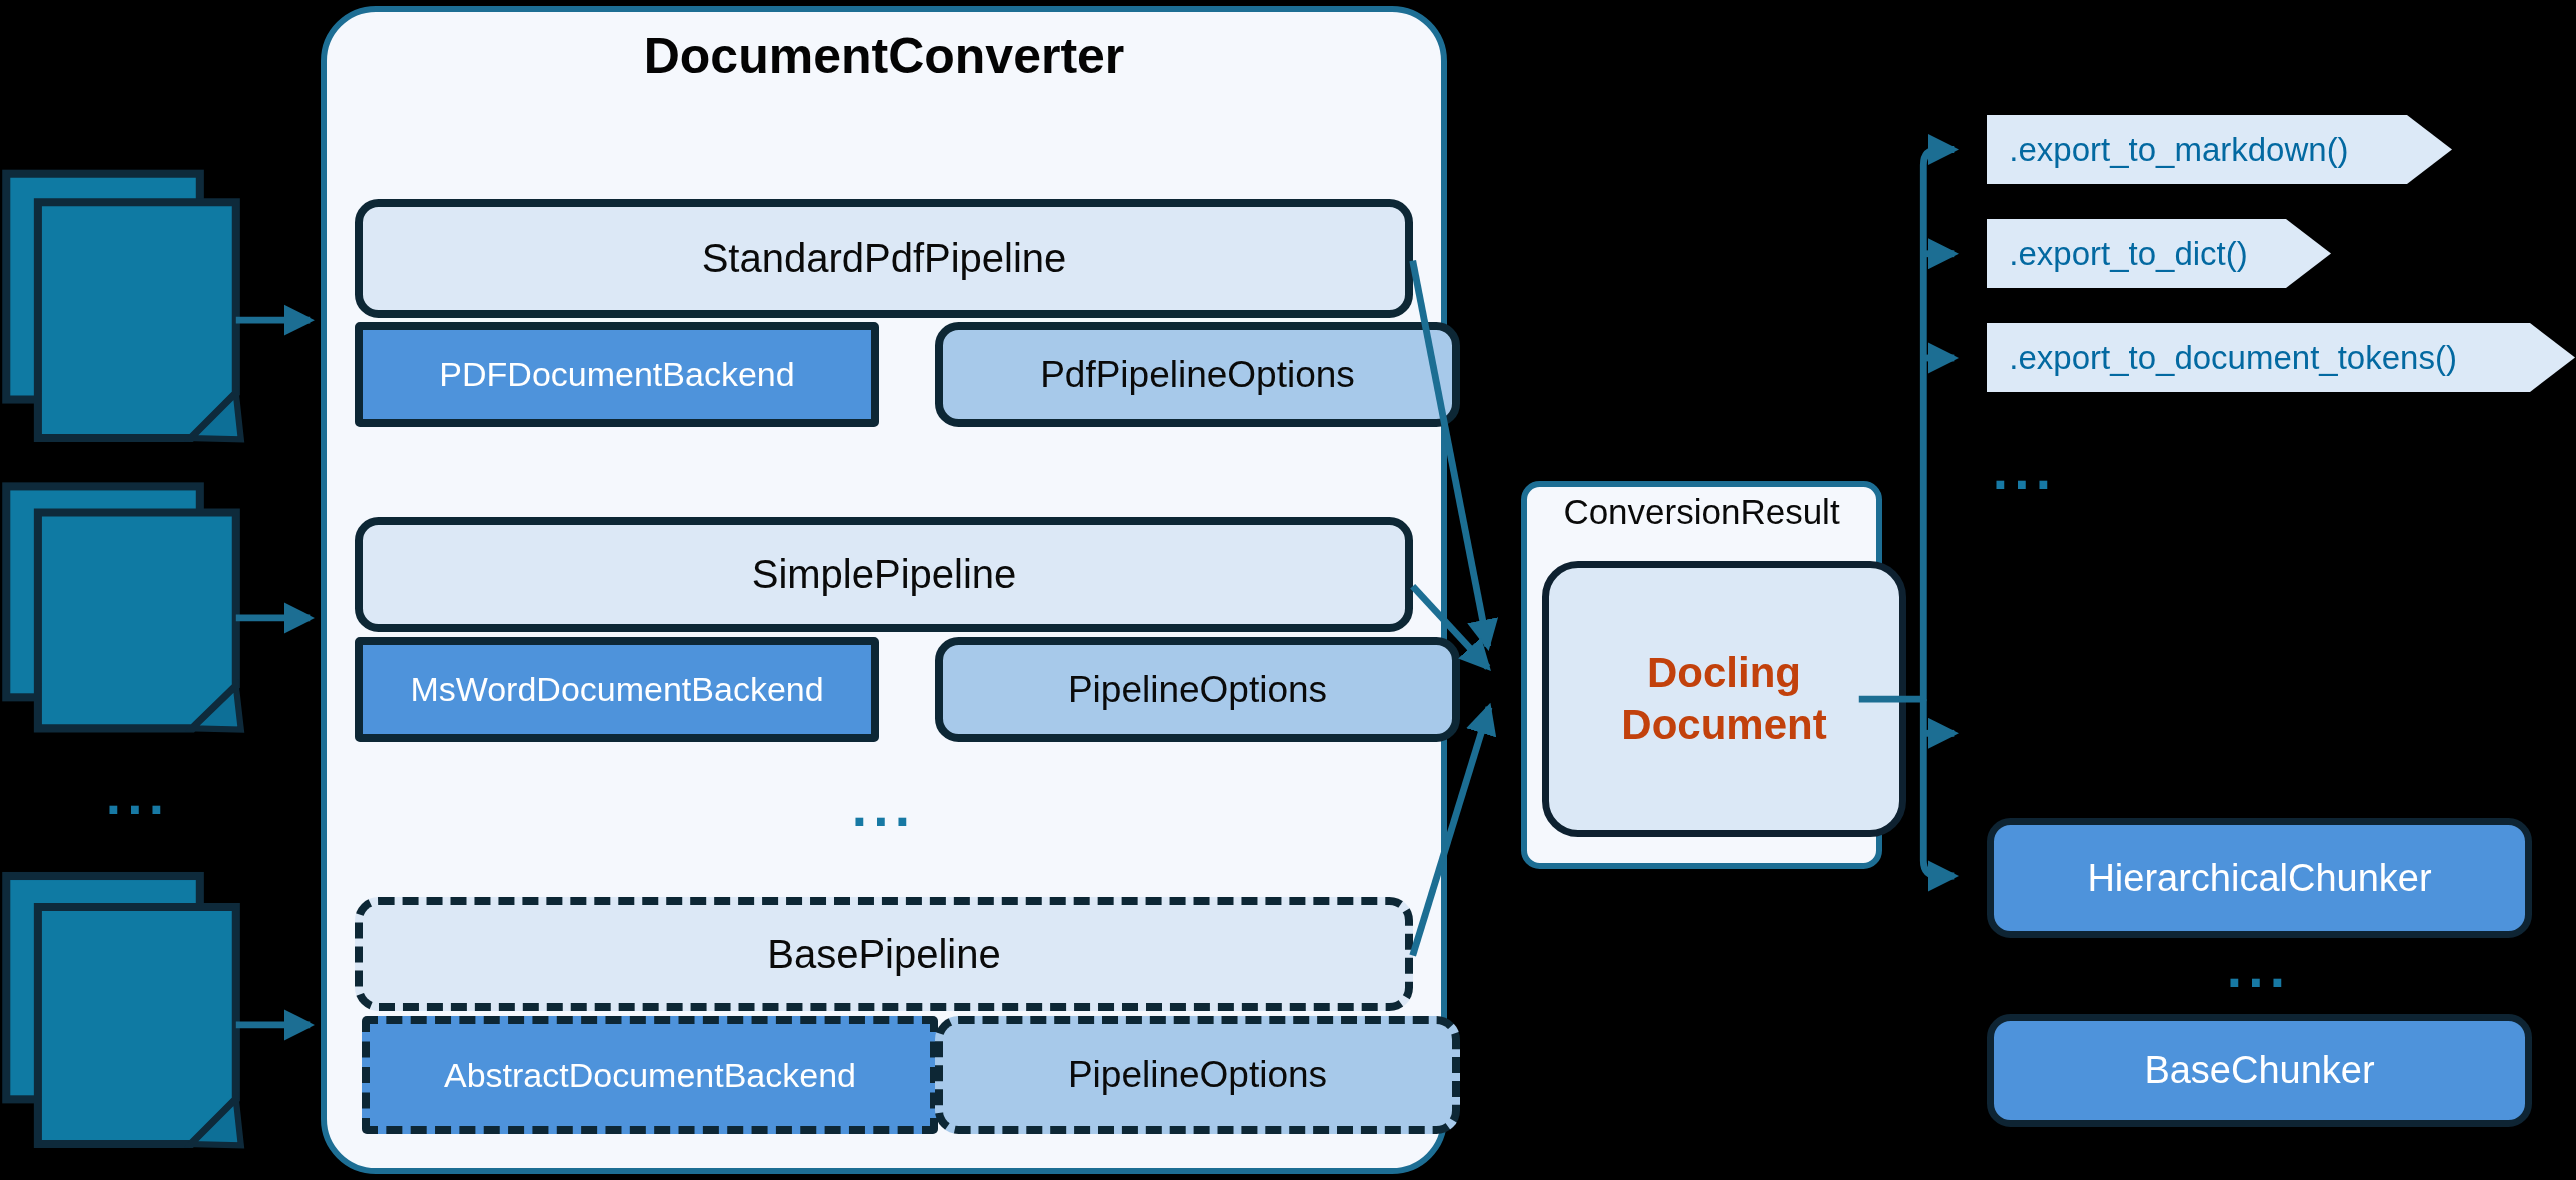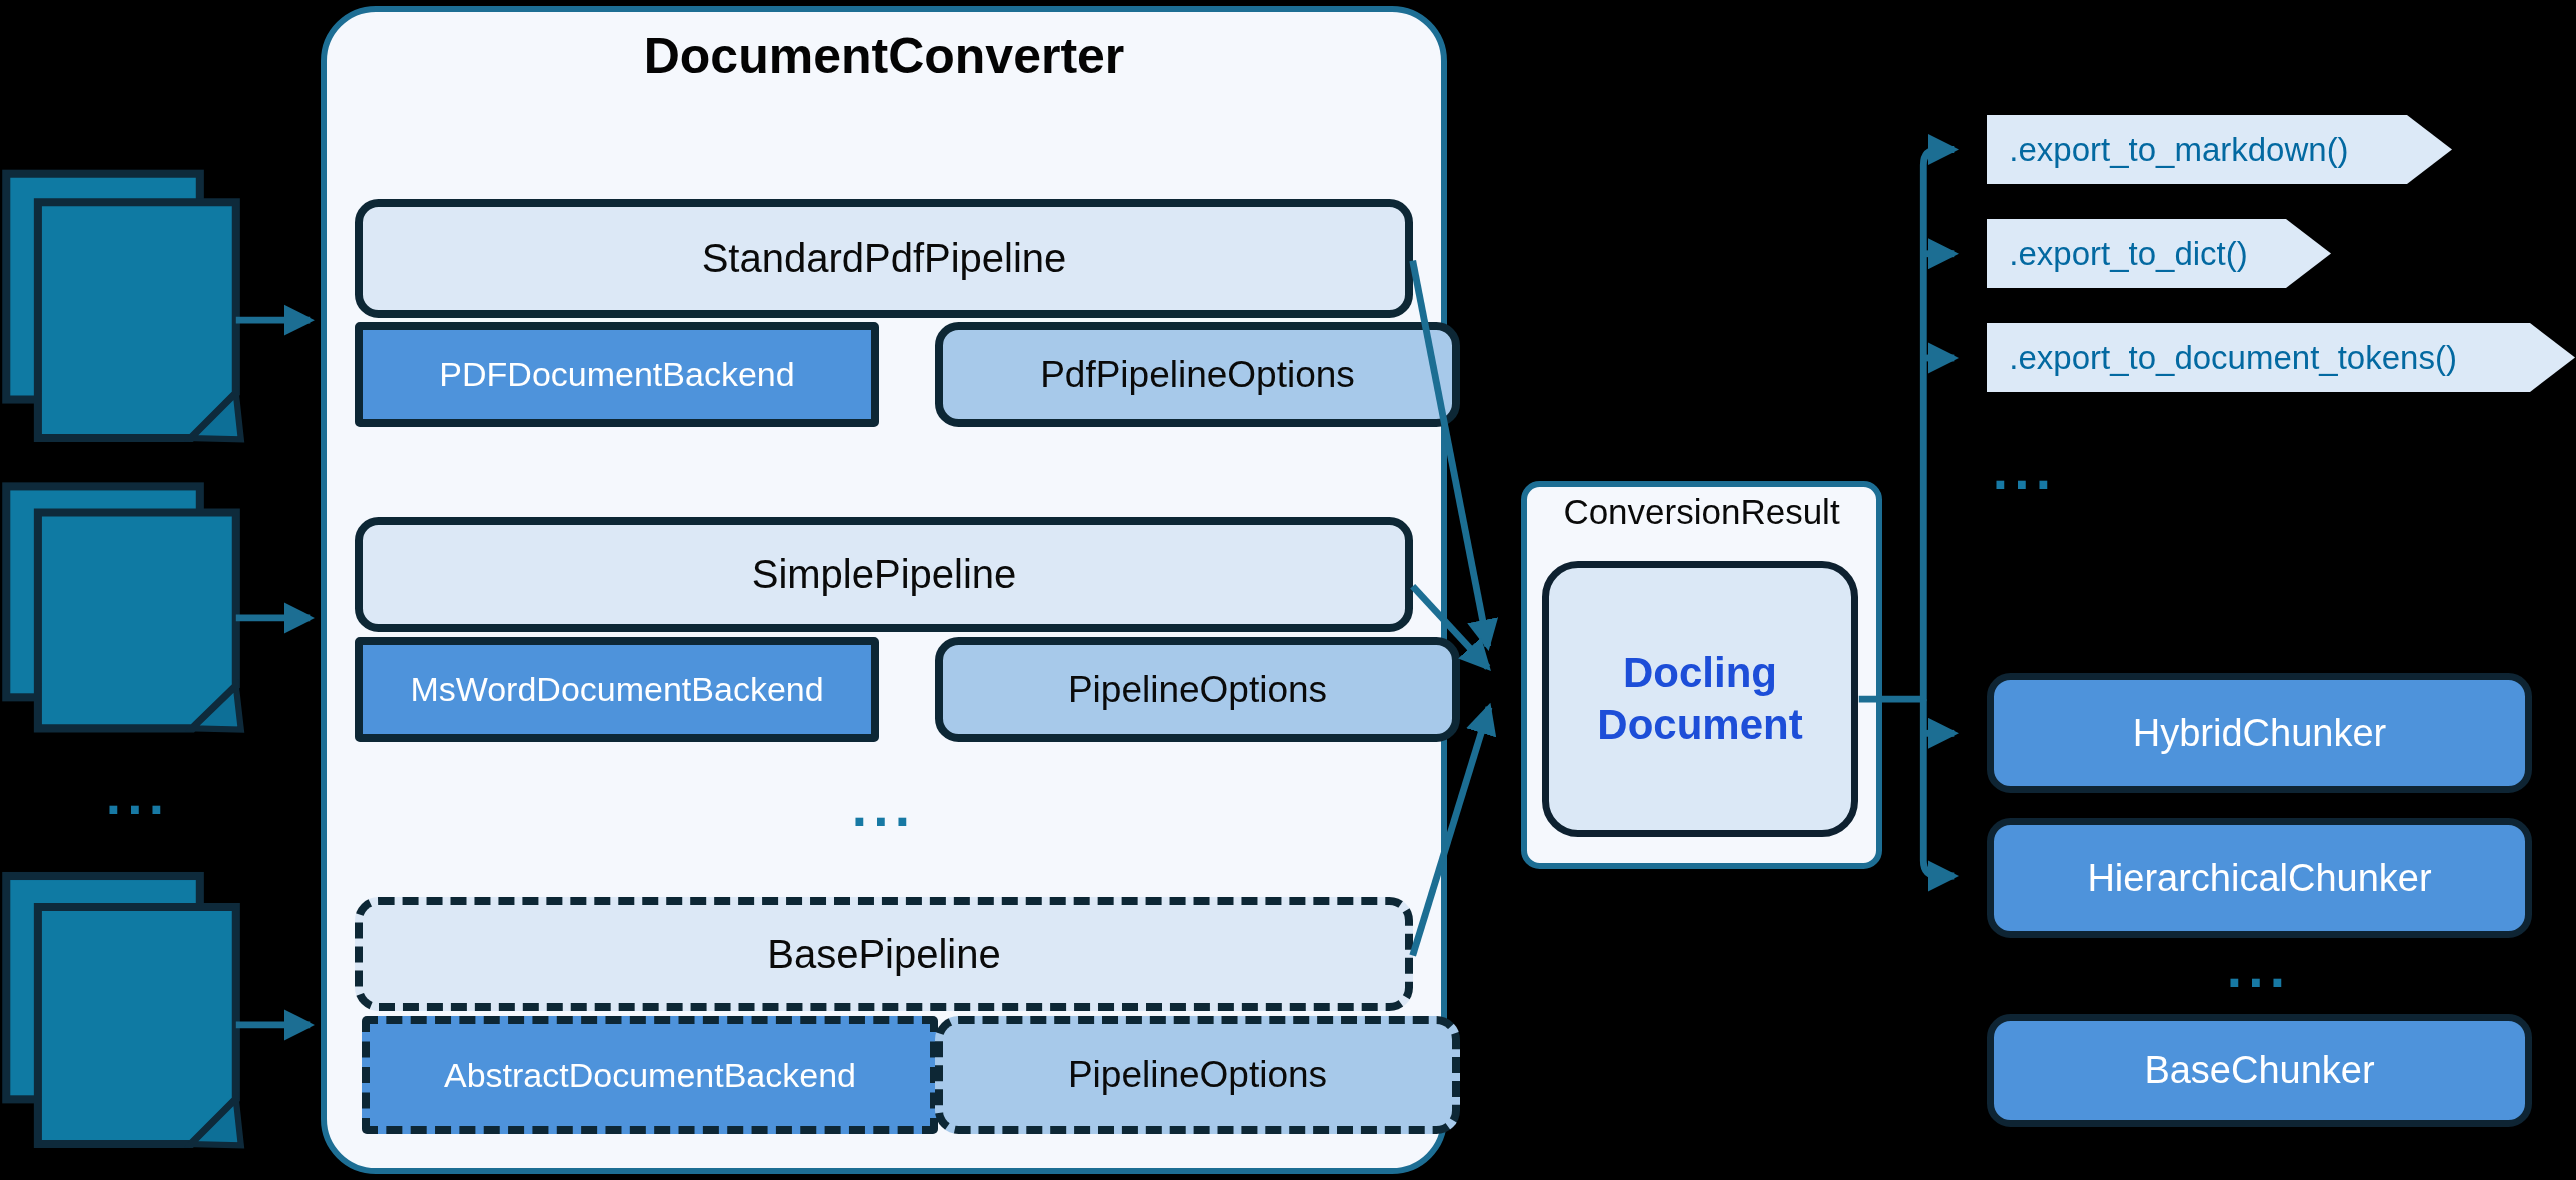--- a/index.html
+++ b/index.html
@@ -21,23 +21,23 @@
            font-size:34px;color:#ffffff;}
   .options{background:#a7c9ea;border:8px solid #0d2735;border-radius:23.6px;
            font-size:37px;color:#0a0a0a;margin-left:48px;}
   .dashed{border-style:dashed;}
 
   
   .convresult{left:1521px;top:481px;width:361px;height:388px;background:#f5f8fd;
               border:6.2px solid #1d6e94;border-radius:18.6px;}
   .convresult-label{left:1521px;top:492px;width:361px;text-align:center;
                     font-size:35px;color:#0a0a0a;}
-  .docling{left:1542px;top:561px;width:316px;height:276px;background:#dbe8f6;
+  .docling{left:1542px;top:561px;width:364px;height:276px;background:#dbe8f6;
            border:7.4px solid #0e2130;border-radius:36px;flex-direction:column;
-           font-size:42px;font-weight:700;color:#1d4ed8;line-height:1.25;text-align:center;}
+           font-size:42px;font-weight:700;color:#c2410c;line-height:1.25;text-align:center;}
 
   
   .export{background:#dce9f7;color:#0369a1;font-size:33px;display:flex;align-items:center;
           justify-content:flex-start;padding-left:22.3px;
           clip-path:polygon(0 0,calc(100% - 45px) 0,100% 50%,calc(100% - 45px) 100%,0 100%);}
 
   
   .chunker{background:#4e93db;border:7.4px solid #0e2433;border-radius:23.6px;
            font-size:38px;color:#ffffff;}
 
@@ -77,21 +77,20 @@
   <div class="abs flexc docling">
     <span>Docling</span>
     <span>Document</span>
   </div>
 
   <div class="abs export" style="left:1987px;top:115px;width:465px;height:69px;">.export_to_markdown()</div>
   <div class="abs export" style="left:1987px;top:219px;width:344px;height:69px;">.export_to_dict()</div>
   <div class="abs export" style="left:1987px;top:323px;width:588px;height:69px;">.export_to_document_tokens()</div>
   <div class="abs dots" style="left:2025px;top:470px;">...</div>
 
-  <div class="abs flexc chunker" style="left:1987px;top:673px;width:545px;height:120px;">HybridChunker</div>
   <div class="abs flexc chunker" style="left:1987px;top:818px;width:545px;height:120px;">HierarchicalChunker</div>
   <div class="abs dots" style="left:2259px;top:968px;">...</div>
   <div class="abs flexc chunker dashed" style="left:1987px;top:1014px;width:545px;height:113px;">BaseChunker</div>
 
   <div class="abs doc-label" style="left:138px;top:320px;font-size:47px;">PDF</div>
   <div class="abs doc-label" style="left:138px;top:613px;font-size:45px;">DOCX</div>
   <div class="abs doc-label" style="left:138px;top:1021px;font-size:37px;line-height:1.45;">
     <div>&lt;some</div>
     <div>format&gt;</div>
   </div>

